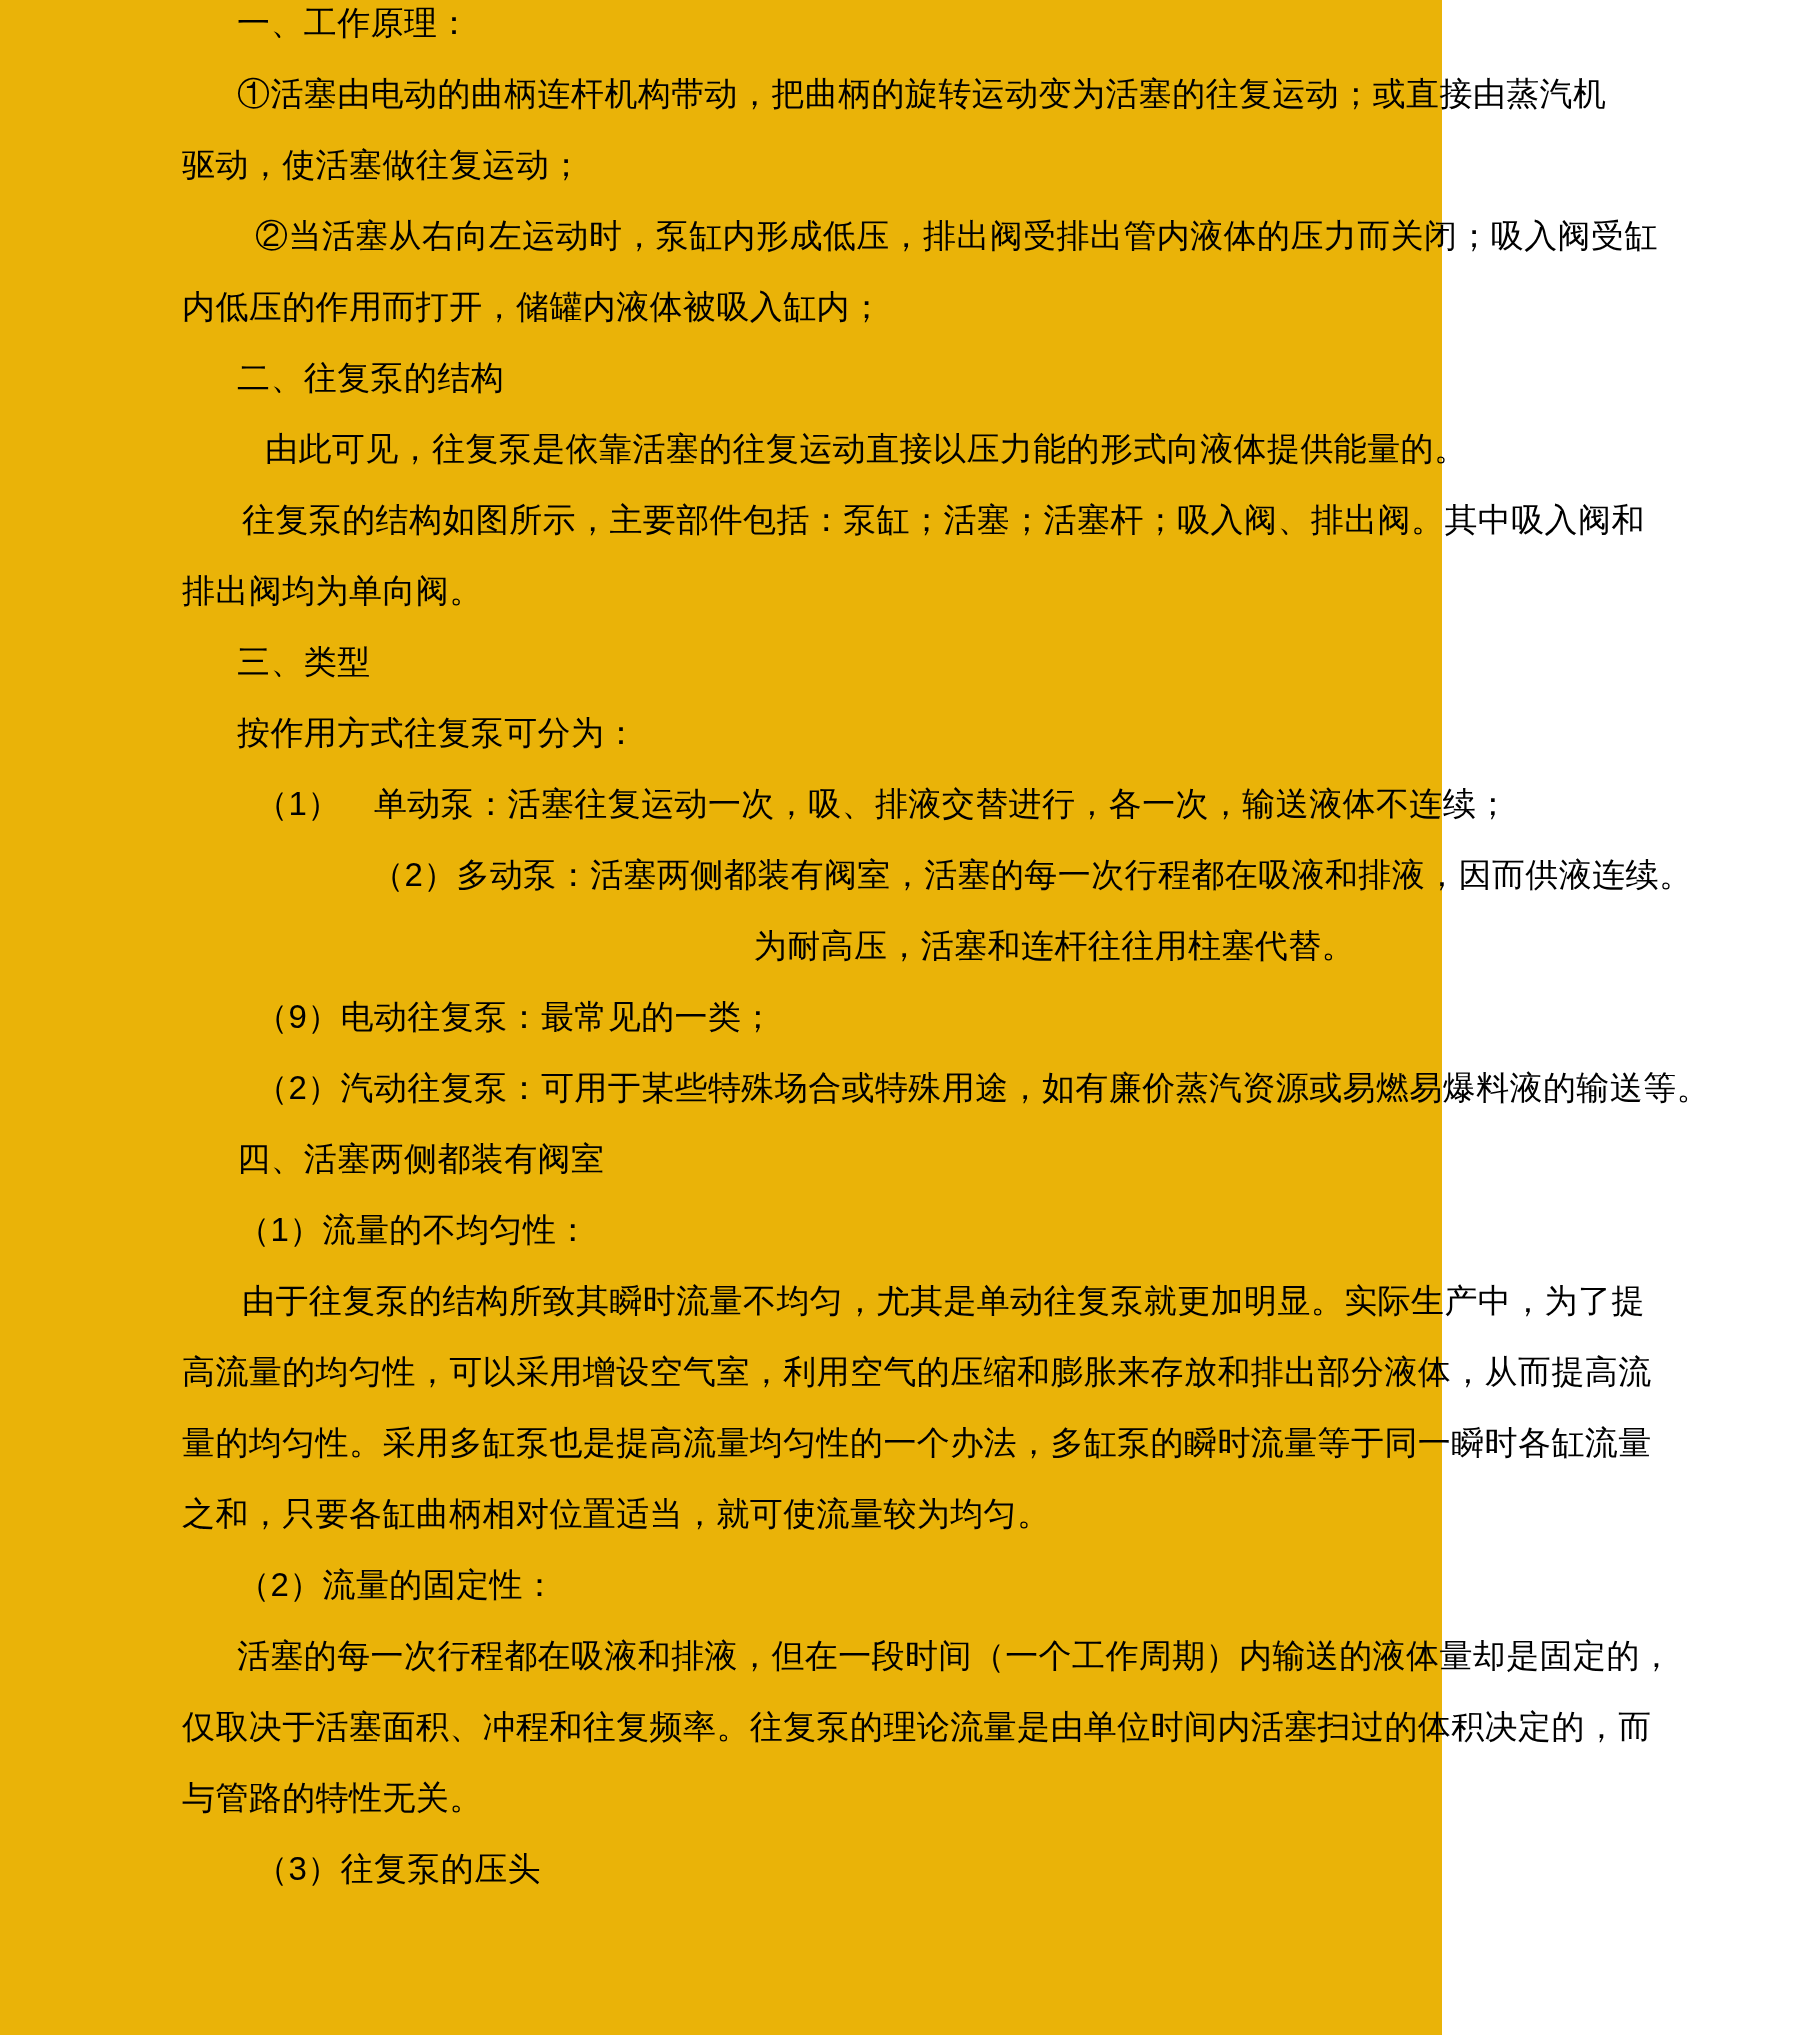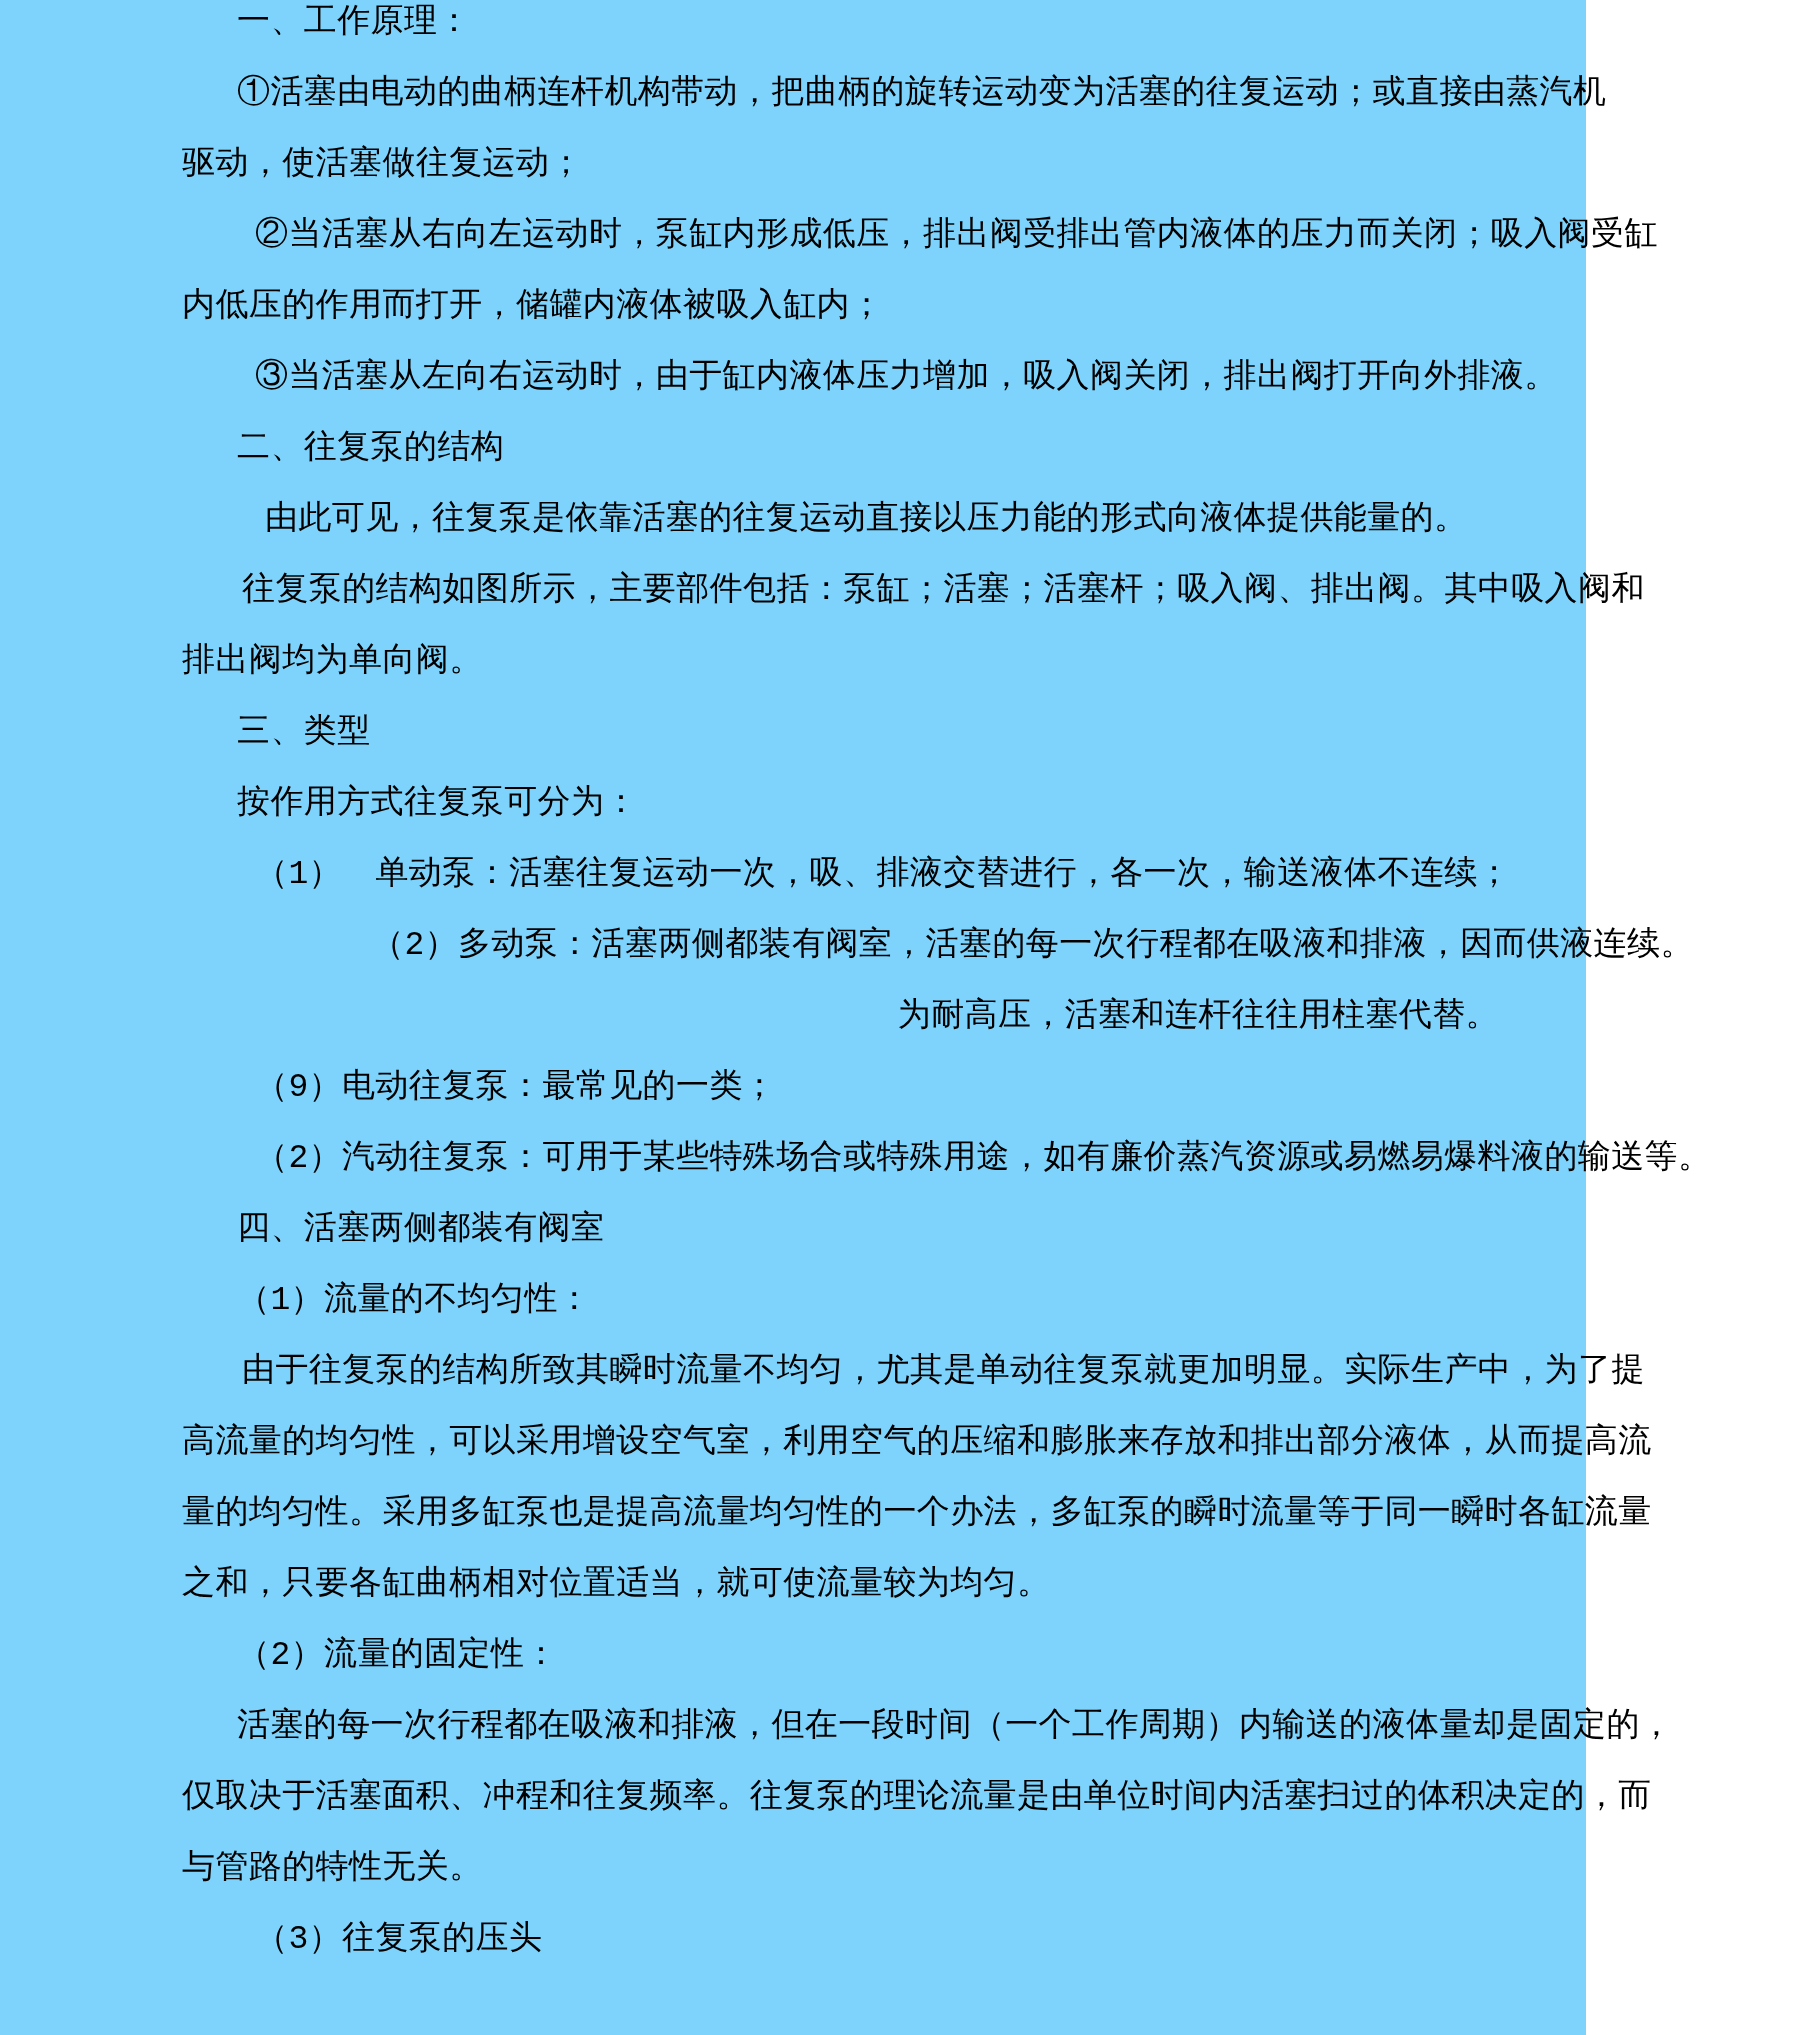--- a/index.html
+++ b/index.html
@@ -8,24 +8,23 @@
   }
   body {
     width: 1802px;
     height: 2035px;
     background: #ffffff;
     overflow: hidden;
     font-family: "Liberation Sans", sans-serif;
   }
   .page {
     position: relative;
-    width: 1586px;
+    width: 1442px;
     height: 2035px;
-    background: #7dd3fc;
-    font-family: Liberation Mono, monospace;
+    background: #eab308;
   }
   .doc {
     position: absolute;
     top: -13px;
     left: 182px;
     right: 87px;
     color: #000000;
     font-size: 33px;
     line-height: 71px;
     font-weight: 500;
@@ -46,21 +45,20 @@
 </head>
 <body style="background: rgb(255, 255, 255);">
 
 <div class="page">
   <div class="doc" id="doc-body" style="color: rgb(0, 0, 0);">
       <div class="line ind-1">一、工作原理：</div>
       <div class="line ind-1">①活塞由电动的曲柄连杆机构带动，把曲柄的旋转运动变为活塞的往复运动；或直接由蒸汽机</div>
       <div class="line ind-0">驱动，使活塞做往复运动；</div>
       <div class="line ind-3">②当活塞从右向左运动时，泵缸内形成低压，排出阀受排出管内液体的压力而关闭；吸入阀受缸</div>
       <div class="line ind-0">内低压的作用而打开，储罐内液体被吸入缸内；</div>
-      <div class="line ind-3">③当活塞从左向右运动时，由于缸内液体压力增加，吸入阀关闭，排出阀打开向外排液。</div>
       <div class="line ind-1">二、往复泵的结构</div>
       <div class="line ind-4">由此可见，往复泵是依靠活塞的往复运动直接以压力能的形式向液体提供能量的。</div>
       <div class="line ind-2">往复泵的结构如图所示，主要部件包括：泵缸；活塞；活塞杆；吸入阀、排出阀。其中吸入阀和</div>
       <div class="line ind-0">排出阀均为单向阀。</div>
       <div class="line ind-1">三、类型</div>
       <div class="line ind-1">按作用方式往复泵可分为：</div>
       <div class="line ind-3">（1）　单动泵：活塞往复运动一次，吸、排液交替进行，各一次，输送液体不连续；</div>
       <div class="line ind-6">（2）多动泵：活塞两侧都装有阀室，活塞的每一次行程都在吸液和排液，因而供液连续。</div>
       <div class="line ind-5">为耐高压，活塞和连杆往往用柱塞代替。</div>
       <div class="line ind-3">（9）电动往复泵：最常见的一类；</div>

